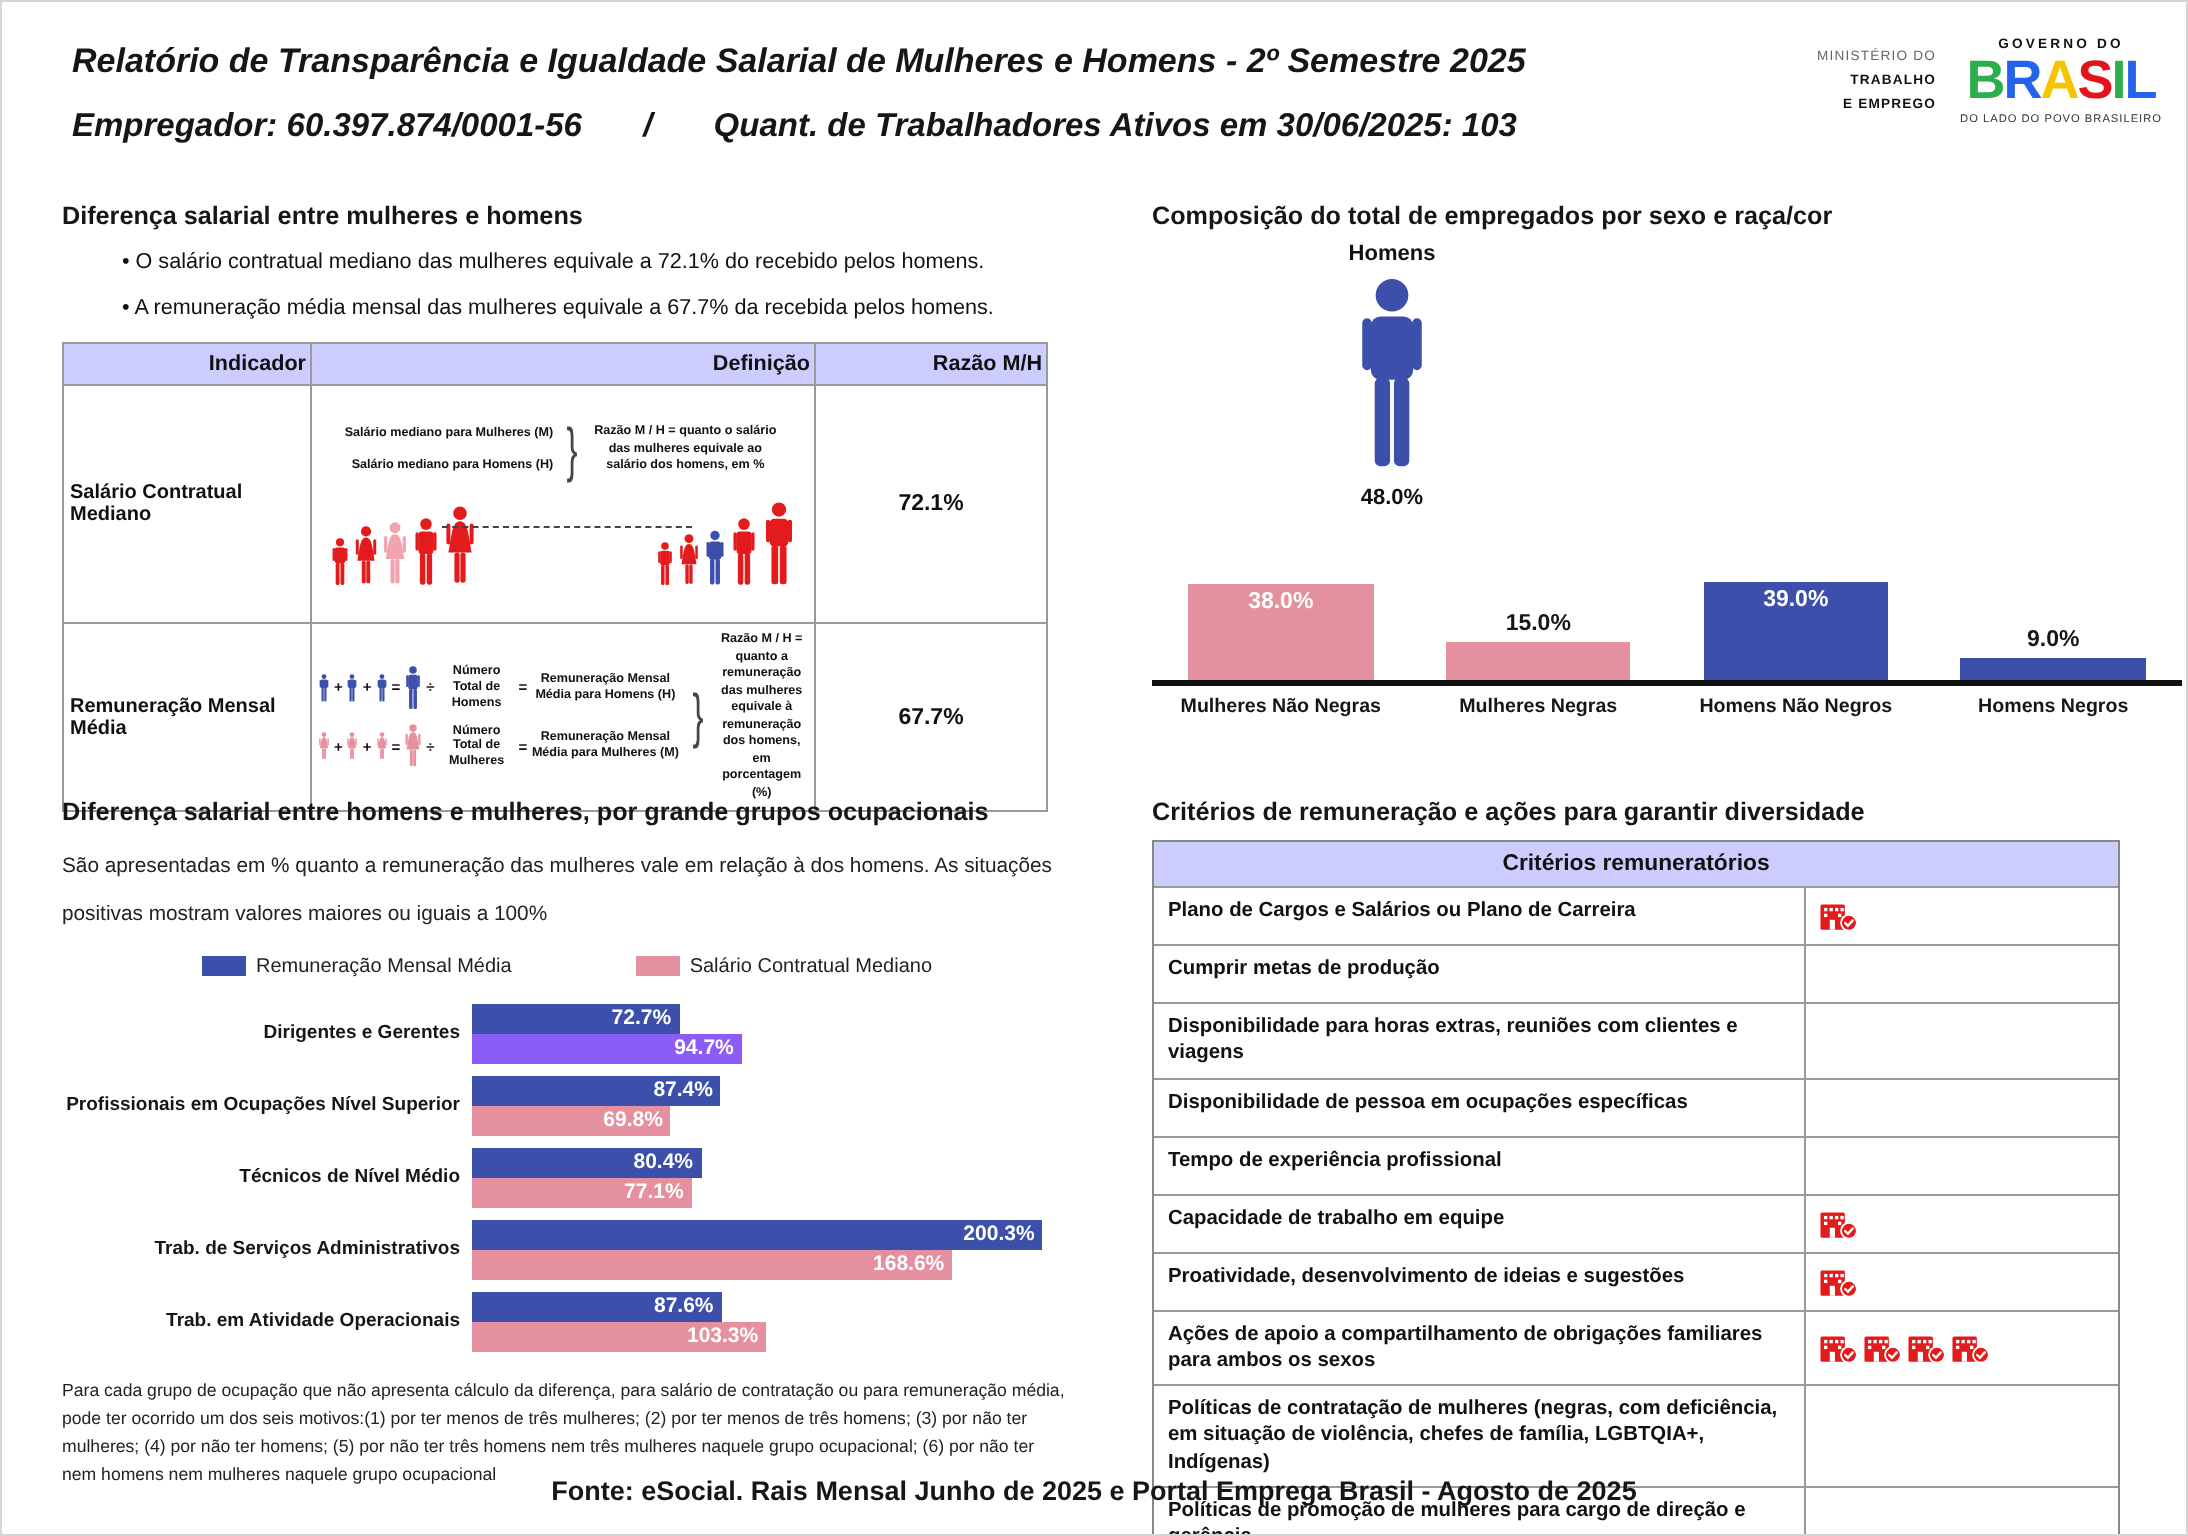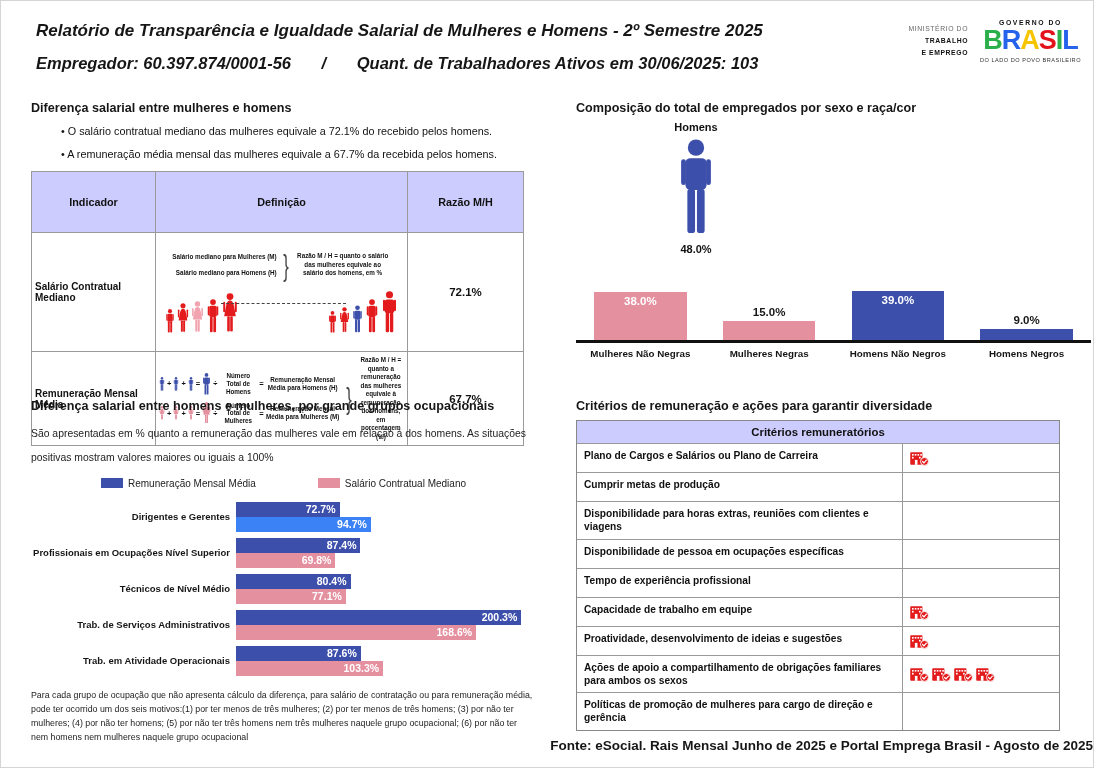--- a/index.html
+++ b/index.html
@@ -27,21 +27,21 @@
   .sec-title { font-size:12.6px; font-weight:bold; color:#161616; }
 
   
   .sec-paygap { position:absolute; left:30px; top:100px; width:494px; }
   .bullets { margin:10px 0 8px 30px; }
   .bullet { font-size:10.8px; margin-bottom:11px; color:#111; }
   .bullet::before { content:"• "; }
 
   table.ind { border-collapse:collapse; width:492px; table-layout:fixed; }
   table.ind th, table.ind td { border:1px solid #9a9a9a; }
-  table.ind th { background:#ccccff; font-size:10.8px; font-weight:bold; padding:24px 2px; }
+  table.ind th { background:#ccccff; font-size:10.8px; font-weight:bold; padding:4px 2px;text-align:right; }
   table.ind col.c1 { width:124px; } table.ind col.c2 { width:252px; } table.ind col.c3 { width:116px; }
   td.ind-name { font-size:10px; font-weight:bold; padding:4px 3px; text-align:left; }
   td.ind-ratio { font-size:11.5px; font-weight:bold; text-align:center; }
   td.ind-def { padding:4px 3px; }
   .tr1 { height:119px; } .tr2 { height:77px; }
 
   .dtext { font-size:6.3px; font-weight:bold; color:#111; line-height:1.35; }
   .def1-top { display:flex; align-items:center; justify-content:center; gap:4px; }
   .def1-lines { display:flex; flex-direction:column; gap:7px; text-align:right; }
   .brace { font-size:30px; font-weight:200; color:#444; transform:scaleX(0.55); line-height:0.9; }
@@ -95,21 +95,21 @@
   .sec-crit { position:absolute; left:575px; top:398px; width:484px; }
   .crit-table { margin-top:7px; border:1.5px solid #888; }
   .crit-header { background:#ccccff; text-align:center; font-size:11.4px; font-weight:bold; padding:5px 0; border-top:1px solid #999; }
   .crit-table > :first-child { border-top:none; }
   .crit-row { display:flex; border-top:1px solid #999; min-height:29px; }
   .crit-label { flex:0 0 67.5%; padding:5px 7px; font-size:10.2px; font-weight:bold; line-height:1.3; }
   .crit-icons { flex:1; border-left:1px solid #999; display:flex; align-items:center; gap:2px; padding:2px 6px; }
   .bicon { width:20px; height:16px; fill:#e31b1c; flex:none; }
 
   
-  .footer { position:absolute; left:0; right:0; bottom:14px; text-align:right; font-size:13.5px; font-weight:bold; color:#161616; }
+  .footer { position:absolute; left:0; right:0; bottom:14px; text-align:center; font-size:13.5px; font-weight:bold; color:#161616; }
 </style>
 </head>
 <body>
 
 <svg width="0" height="0" style="position:absolute">
   <defs>
     <g id="sym-male">
       <circle cx="20" cy="9" r="8.5"></circle>
       <rect x="9" y="20" width="22" height="33" rx="5"></rect>
       <rect x="4.5" y="21" width="5" height="27" rx="2.5"></rect>
@@ -307,21 +307,21 @@
           <span>Salário Contratual Mediano</span>
         </div>
       </div>
     <div class="occ-chart">
         <div class="occ-row">
           <div class="occ-label">Dirigentes e Gerentes</div>
           <div class="occ-bars">
             <div class="occ-bar" style="background: rgb(60, 79, 171); width: 35.4634%;">
               <span>72.7%</span>
             </div>
-            <div class="occ-bar" style="background: #3b82f6; width: 46.1951%;">
+            <div class="occ-bar" style="background: #8b5cf6; width: 46.1951%;">
               <span>94.7%</span>
             </div>
           </div>
         </div>
         <div class="occ-row">
           <div class="occ-label">Profissionais em Ocupações Nível Superior</div>
           <div class="occ-bars">
             <div class="occ-bar" style="background: rgb(60, 79, 171); width: 42.6341%;">
               <span>87.4%</span>
             </div>
@@ -465,20 +465,24 @@
             </svg>
             <svg class="bicon" viewBox="0 0 26 21">
               <use href="#sym-building"></use>
             </svg>
             <svg class="bicon" viewBox="0 0 26 21">
               <use href="#sym-building"></use>
             </svg>
           </div>
         </div>
         <div class="crit-row">
+          <div class="crit-label">Políticas de contratação de mulheres (negras, com deficiência, em situação de violência, chefes de família, LGBTQIA+, Indígenas)</div>
+          <div class="crit-icons"></div>
+        </div>
+        <div class="crit-row">
           <div class="crit-label">Políticas de promoção de mulheres para cargo de direção e gerência</div>
           <div class="crit-icons"></div>
         </div>
       </div>
   </div>
 
   <div class="footer">Fonte: eSocial. Rais Mensal Junho de 2025 e Portal Emprega Brasil - Agosto de 2025</div>
 </div>
 
 </body></html>

